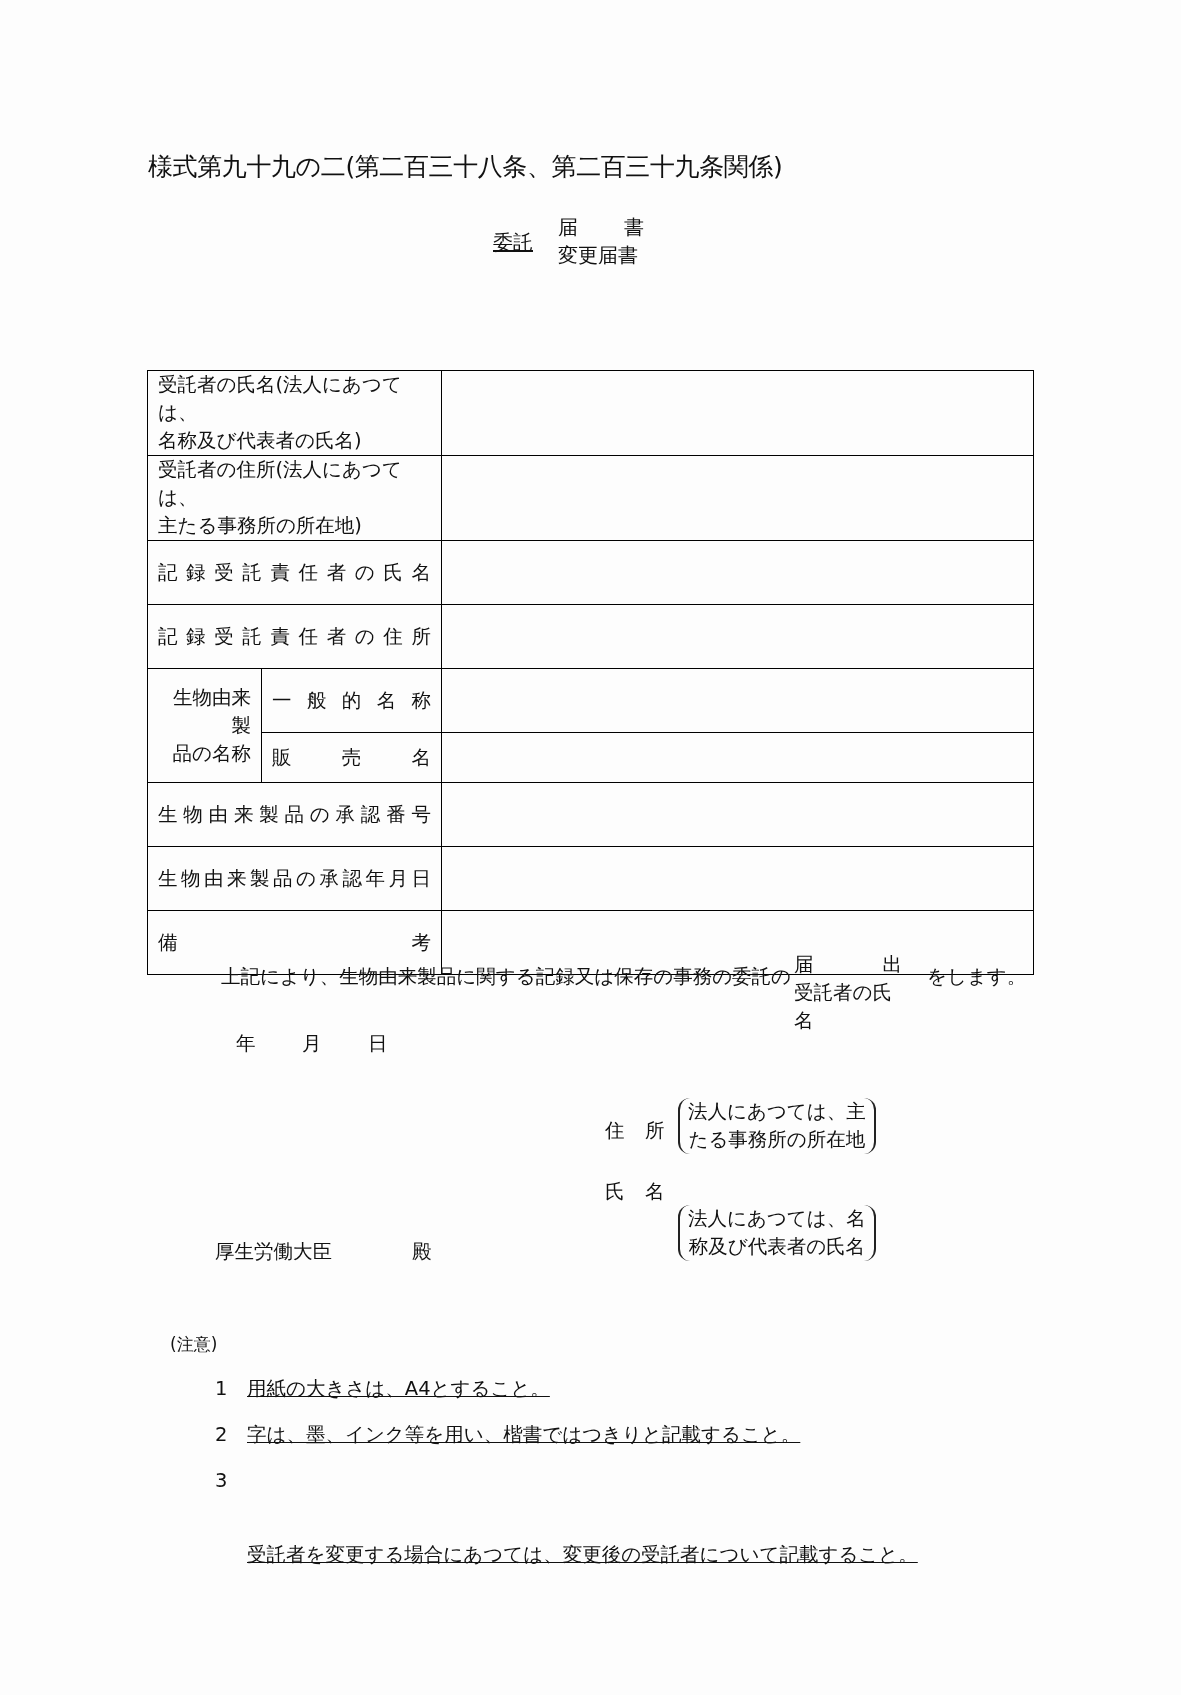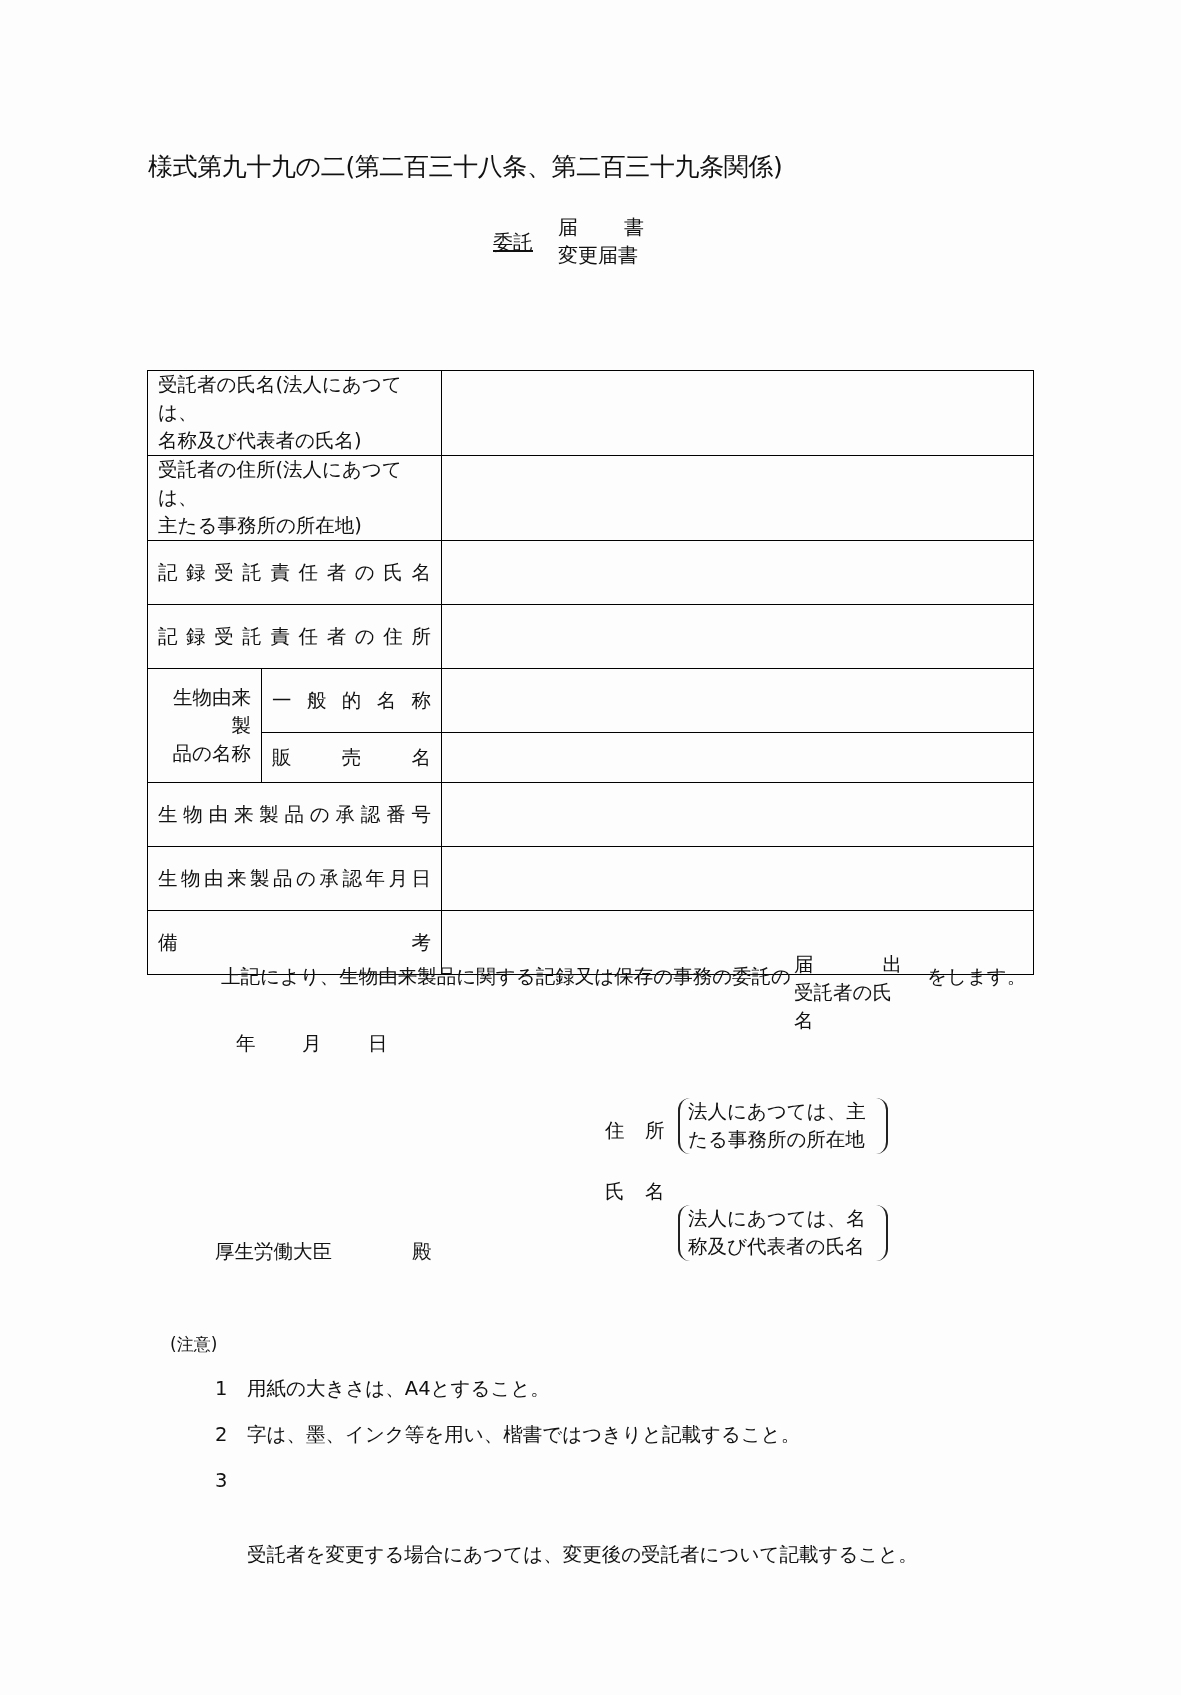--- a/index.html
+++ b/index.html
@@ -33,28 +33,28 @@
   .statement { left:180px; top:967px; font-size:19.5px;margin-left:41px; }
   .notif-stack { left:794px; top:951px; width:108px; font-size:19.5px; }
   .statement-end { left:927px; top:967px; font-size:19.5px; }
 
   .date { top:1034px; font-size:19.5px; }
 
   .addr-label { font-size:19.5px; }
   .paren-block {
     position:absolute; font-size:19.5px; line-height:28px;
     border-left:2px solid #222; border-right:2px solid #222;
-    border-radius:12px; padding:0 20px 0 8px;
+    border-radius:12px; padding:0 8px 0 8px;text-align:center;
   }
 
   .to { top:1242px; font-size:19.5px; }
   .notes-title { left:170px; top:1336px; font-size:17px; }
   .note { font-size:19.5px; }
   .note-num { left:215px; }
-  .note-text { left:247px; }
+  .note-text { left:247px;text-decoration:underline; }
 </style>
 </head>
 <body>
 
 <div class="abs title">様式第九十九の二(第二百三十八条、第二百三十九条関係)</div>
 <div class="abs heading-main">委託</div>
 <div class="stack heading-stack">
   <div class="ln">
       <span>届</span>
       <span>書</span>

